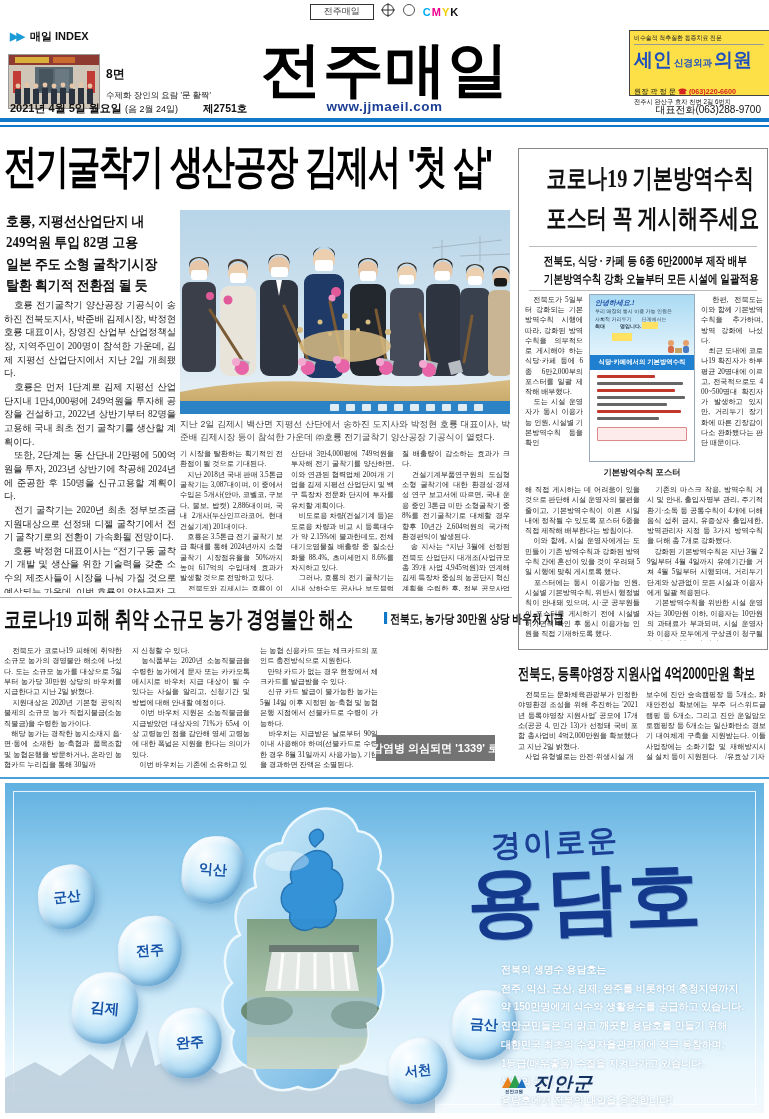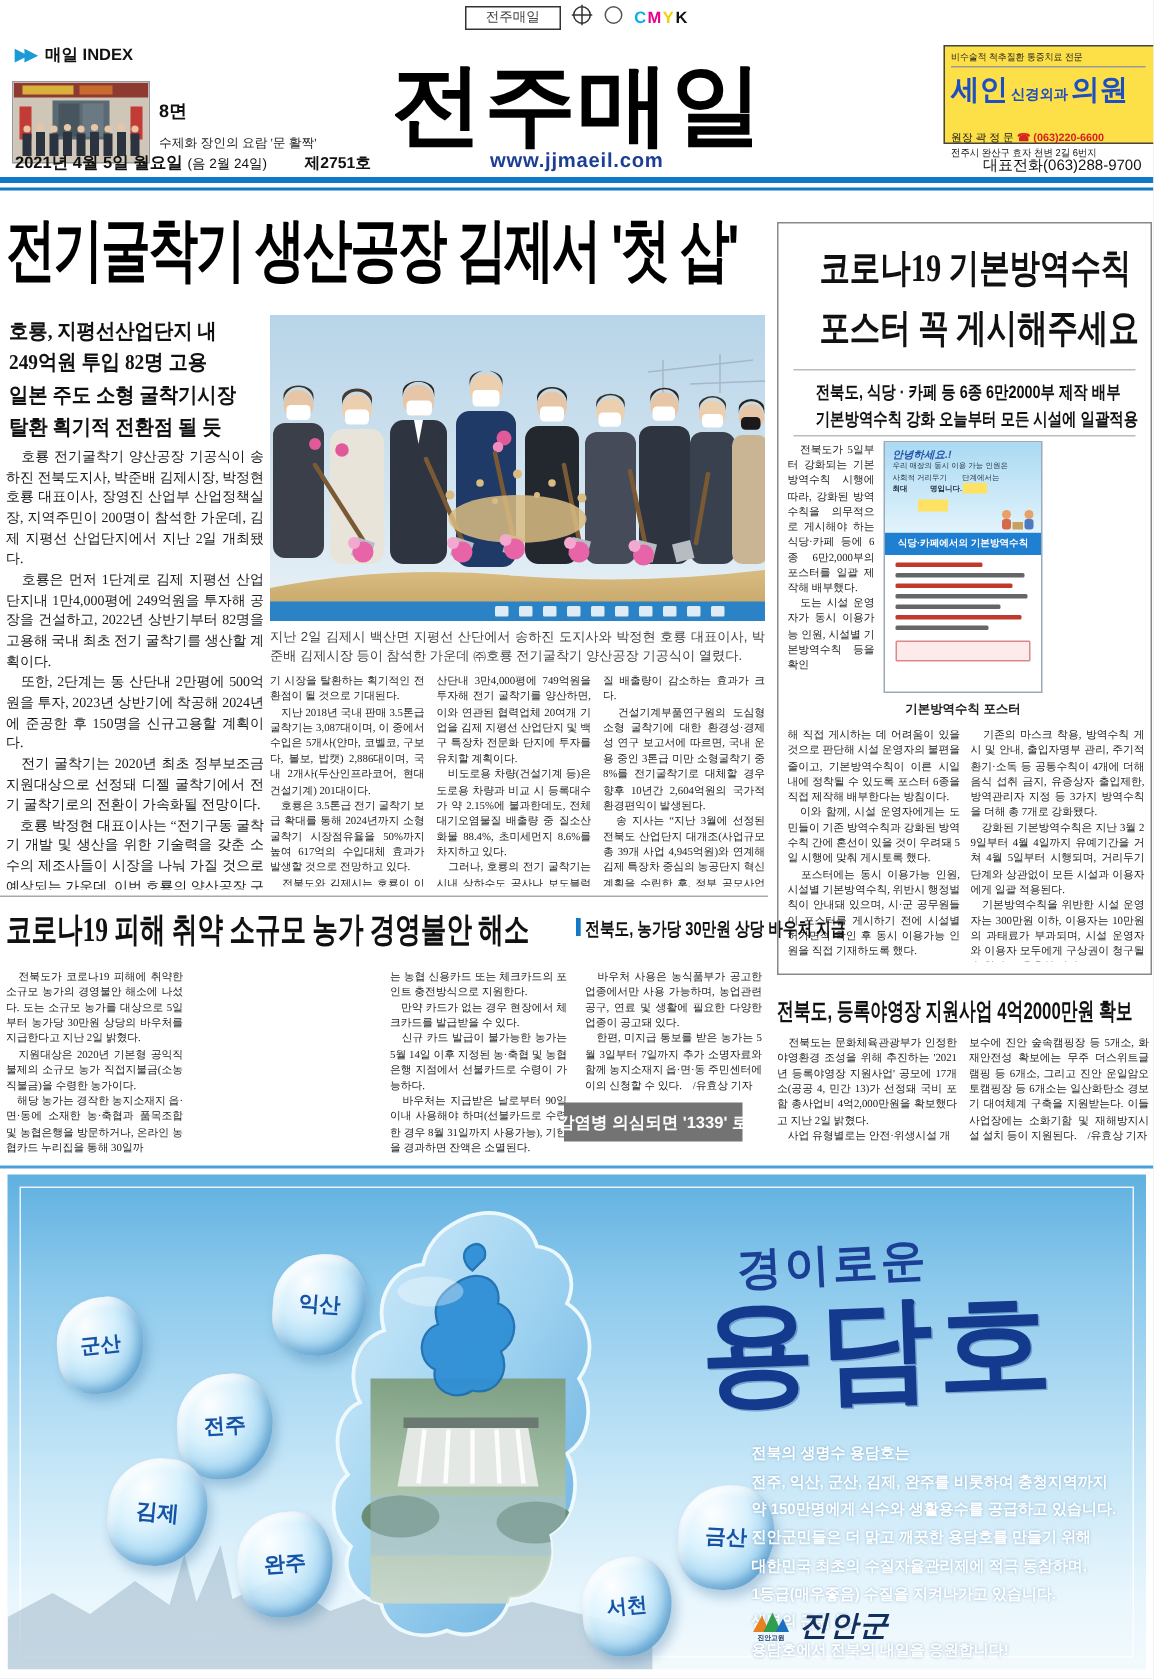--- a/index.html
+++ b/index.html
@@ -358,20 +358,22 @@
   <div class="covidbox">
     <div class="cv-title" style="top:12px;">코로나19 기본방역수칙</div>
     <div class="cv-title" style="top:52px;">포스터 꼭 게시해주세요</div>
     <div class="cv-line" style="top:97px;"></div>
     <div class="cv-sub" style="top:104px;">전북도, 식당 · 카페 등 6종 6만2000부 제작 배부</div>
     <div class="cv-sub" style="top:122px;">기본방역수칙 강화 오늘부터 모든 시설에 일괄적용</div>
     <div class="cv-line" style="top:141px;"></div>
 
     <div class="bodytext cv-colTL">　전북도가 5일부터 강화되는 기본방역수칙 시행에 따라, 강화된 방역수칙을 의무적으로 게시해야 하는 식당·카페 등에 6종 6만2,000부의 포스터를 일괄 제작해 배부했다.
 　도는 시설 운영자가 동시 이용가능 인원, 시설별 기본방역수칙 등을 확인</div>
+    <div class="bodytext cv-colTR">　한편, 전북도는 이와 함께 기본방역수칙을 추가하며, 방역 강화에 나섰다.
+　최근 도내에 코로나19 확진자가 하루 평균 20명대에 이르고, 전국적으로도 400~500명대 확진자가 발생하고 있지만, 거리두기 장기화에 따른 긴장감이 다소 완화됐다는 판단 때문이다.</div>
 
     <div class="poster">
       <div class="po-sky">
         <div class="po-hl" style="top:27px;left:52px;width:16px;height:7px;"></div>
         <div class="po-hl" style="top:38px;left:22px;width:20px;height:8px;"></div>
         <div class="po-greet">안녕하세요.!</div>
         <div class="po-l">우리 매장의 동시 이용 가능 인원은</div>
         <div class="po-l">사회적 거리두기　　단계에서는</div>
         <div class="po-l" style="font-weight:800;">최대　　　명입니다.</div>
         <svg style="position:absolute;right:2px;bottom:1px;" width="26" height="16" viewBox="0 0 26 16">
@@ -405,26 +407,28 @@
   </div>
 
   <div class="farm-rule"></div>
   <div class="farm-titlerow">
     <span class="farm-title">코로나19 피해 취약 소규모 농가 경영불안 해소</span>
     <span class="farm-label"><span class="bar"></span><span>전북도, 농가당 30만원 상당 바우처 지급</span></span>
   </div>
   <div class="bodytext f-col" style="left:4px;height:128px;">　전북도가 코로나19 피해에 취약한 소규모 농가의 경영불안 해소에 나섰다. 도는 소규모 농가를 대상으로 5일부터 농가당 30만원 상당의 바우처를 지급한다고 지난 2일 밝혔다.
 　지원대상은 2020년 기본형 공익직불제의 소규모 농가 직접지불금(소농직불금)을 수령한 농가이다.
 　해당 농가는 경작한 농지소재지 읍·면·동에 소재한 농·축협과 품목조합 및 농협은행을 방문하거나, 온라인 농협카드 누리집을 통해 30일까</div>
+  <div class="bodytext f-col" style="left:132px;height:128px;">지 신청할 수 있다.
+　농식품부는 2020년 소농직불금을 수령한 농가에게 문자 또는 카카오톡 메시지로 바우처 지급 대상이 될 수 있다는 사실을 알리고, 신청기간 및 방법에 대해 안내할 예정이다.
+　이번 바우처 지원은 소농직불금을 지급받았던 대상자의 71%가 65세 이상 고령농인 점을 감안해 영세 고령농에 대한 폭넓은 지원을 한다는 의미가 있다.
+　이번 바우처는 기존에 소유하고 있</div>
   <div class="bodytext f-col" style="left:260px;height:128px;">는 농협 신용카드 또는 체크카드의 포인트 충전방식으로 지원한다.
 　만약 카드가 없는 경우 현장에서 체크카드를 발급받을 수 있다.
 　신규 카드 발급이 불가능한 농가는 5월 14일 이후 지정된 농·축협 및 농협은행 지점에서 선불카드로 수령이 가능하다.
 　바우처는 지급받은 날로부터 90일 이내 사용해야 하며(선불카드로 수령한 경우 8월 31일까지 사용가능), 기한을 경과하면 잔액은 소멸된다.</div>
-  <div class="bodytext f-col" style="left:390px;height:84px;">　바우처 사용은 농식품부가 공고한 업종에서만 사용 가능하며, 농업관련 공구, 연료 및 생활에 필요한 다양한 업종이 공고돼 있다.
-　한편, 미지급 통보를 받은 농가는 5월 3일부터 7일까지 추가 소명자료와 함께 농지소재지 읍·면·동 주민센터에 이의 신청할 수 있다.　/유효상 기자</div>
   <div class="hotline">감염병 의심되면 '1339' 로</div>
 
   <div class="camp-title">전북도, 등록야영장 지원사업 4억2000만원 확보</div>
   <div class="bodytext c-col" style="left:518px;">　전북도는 문화체육관광부가 인정한 야영환경 조성을 위해 추진하는 '2021년 등록야영장 지원사업' 공모에 17개소(공공 4, 민간 13)가 선정돼 국비 포함 총사업비 4억2,000만원을 확보했다고 지난 2일 밝혔다.
 　사업 유형별로는 안전·위생시설 개</div>
   <div class="bodytext c-col" style="left:646px;">보수에 진안 숲속캠핑장 등 5개소, 화재안전성 확보에는 무주 더스위트글램핑 등 6개소, 그리고 진안 운일암오토캠핑장 등 6개소는 일산화탄소 경보기 대여체계 구축을 지원받는다. 이들 사업장에는 소화기함 및 재해방지시설 설치 등이 지원된다.　/유효상 기자</div>
 
   <div class="ad-rule"></div>
   <div class="ad">
     <div class="ad-inner"></div>

